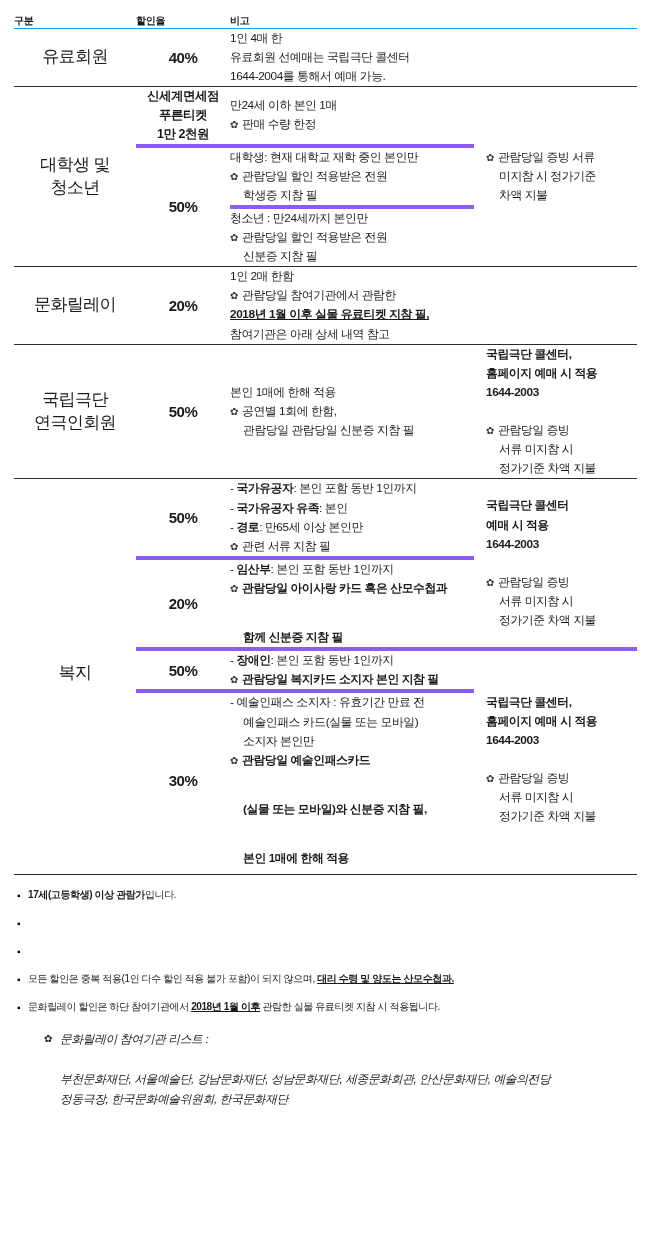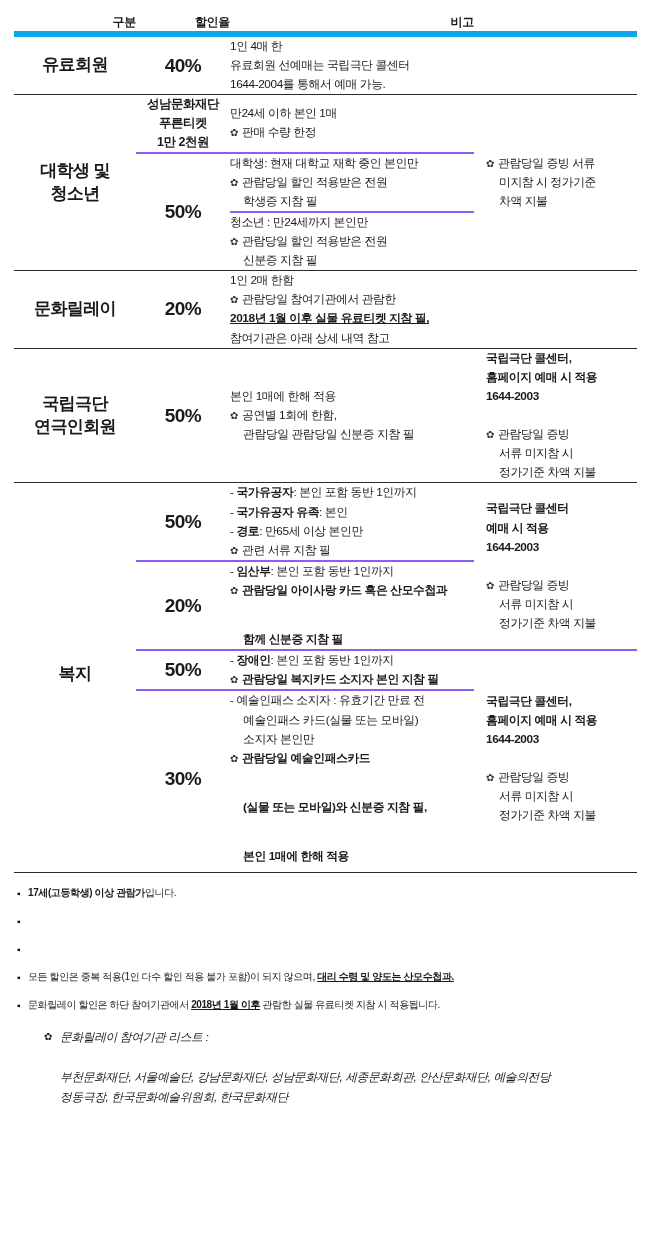--- a/index.html
+++ b/index.html
@@ -21,42 +21,42 @@
   table.disc {
     width: 623px;
     border-collapse: collapse;
     table-layout: fixed;
   }
   table.disc td, table.disc th {
     vertical-align: middle;
     padding: 0;
   }
   .hdr th {
-    font-size: 12px;
+    font-size: 10px;
     font-weight: bold;
-    text-align: right;
+    text-align: left;
     padding: 6px 0 9px 0;
-    border-bottom: 6px solid #0ea5e9;
+    border-bottom: 1px solid #0ea5e9;
     letter-spacing: -0.3px;
   }
   .col-a { width: 122px; }
   .col-b { width: 94px; }
   .col-c { width: 244px; }
   .col-d { width: 163px; }
 
   .cat {
     text-align: center;
     font-size: 17px;
-    font-weight: bold;
+    font-weight: normal;
     letter-spacing: -0.6px;
     line-height: 1.35;
   }
   .rate {
     text-align: center;
-    font-size: 19px;
+    font-size: 15px;
     font-weight: bold;
     letter-spacing: -0.5px;
   }
   .rate.small {
     font-size: 12.5px;
     line-height: 1.5;
     letter-spacing: -0.5px;
   }
   .note {
     font-size: 11.8px;
@@ -72,21 +72,21 @@
   .ub { font-weight: bold; text-decoration: underline; }
   .indent { padding-left: 13px; display: block; }
   .flower {
     display: inline-block;
     width: 12px;
     text-align: left;
     font-size: 10px;
     color: #333;
   }
   .thick-t { border-top: 1px solid #2b2b2b; }
-  .thin-sep { border-top: 2px solid #8b5cf6; }
+  .thin-sep { border-top: 4px solid #8b5cf6; }
 
   
   .notes {
     width: 623px;
     margin-top: 6px;
     border-top: 1px solid #2b2b2b;
     padding-top: 12px;
   }
   .note-row {
     display: flex;
@@ -156,21 +156,21 @@
         <span>1644-2004를 통해서 예매 가능.</span>
       </td>
       <td></td>
     </tr>
 
     <tr class="thick-t">
       <td class="cat" rowspan="3">
         대학생 및<br>청소년
       </td>
       <td class="rate small">
-        <span>성남문화재단</span><br>
+        <span>신세계면세점</span><br>
         <span>푸른티켓</span><br>
         <span>1만 2천원</span>
       </td>
       <td class="note">
         <span>만24세 이하 본인 1매</span><br>
         <span class="flower">✿</span><span>판매 수량 한정</span>
       </td>
       <td class="note right" rowspan="3">
         <span class="flower">✿</span><span>관람당일 증빙 서류</span><br>
         <span class="indent">미지참 시 정가기준</span>

